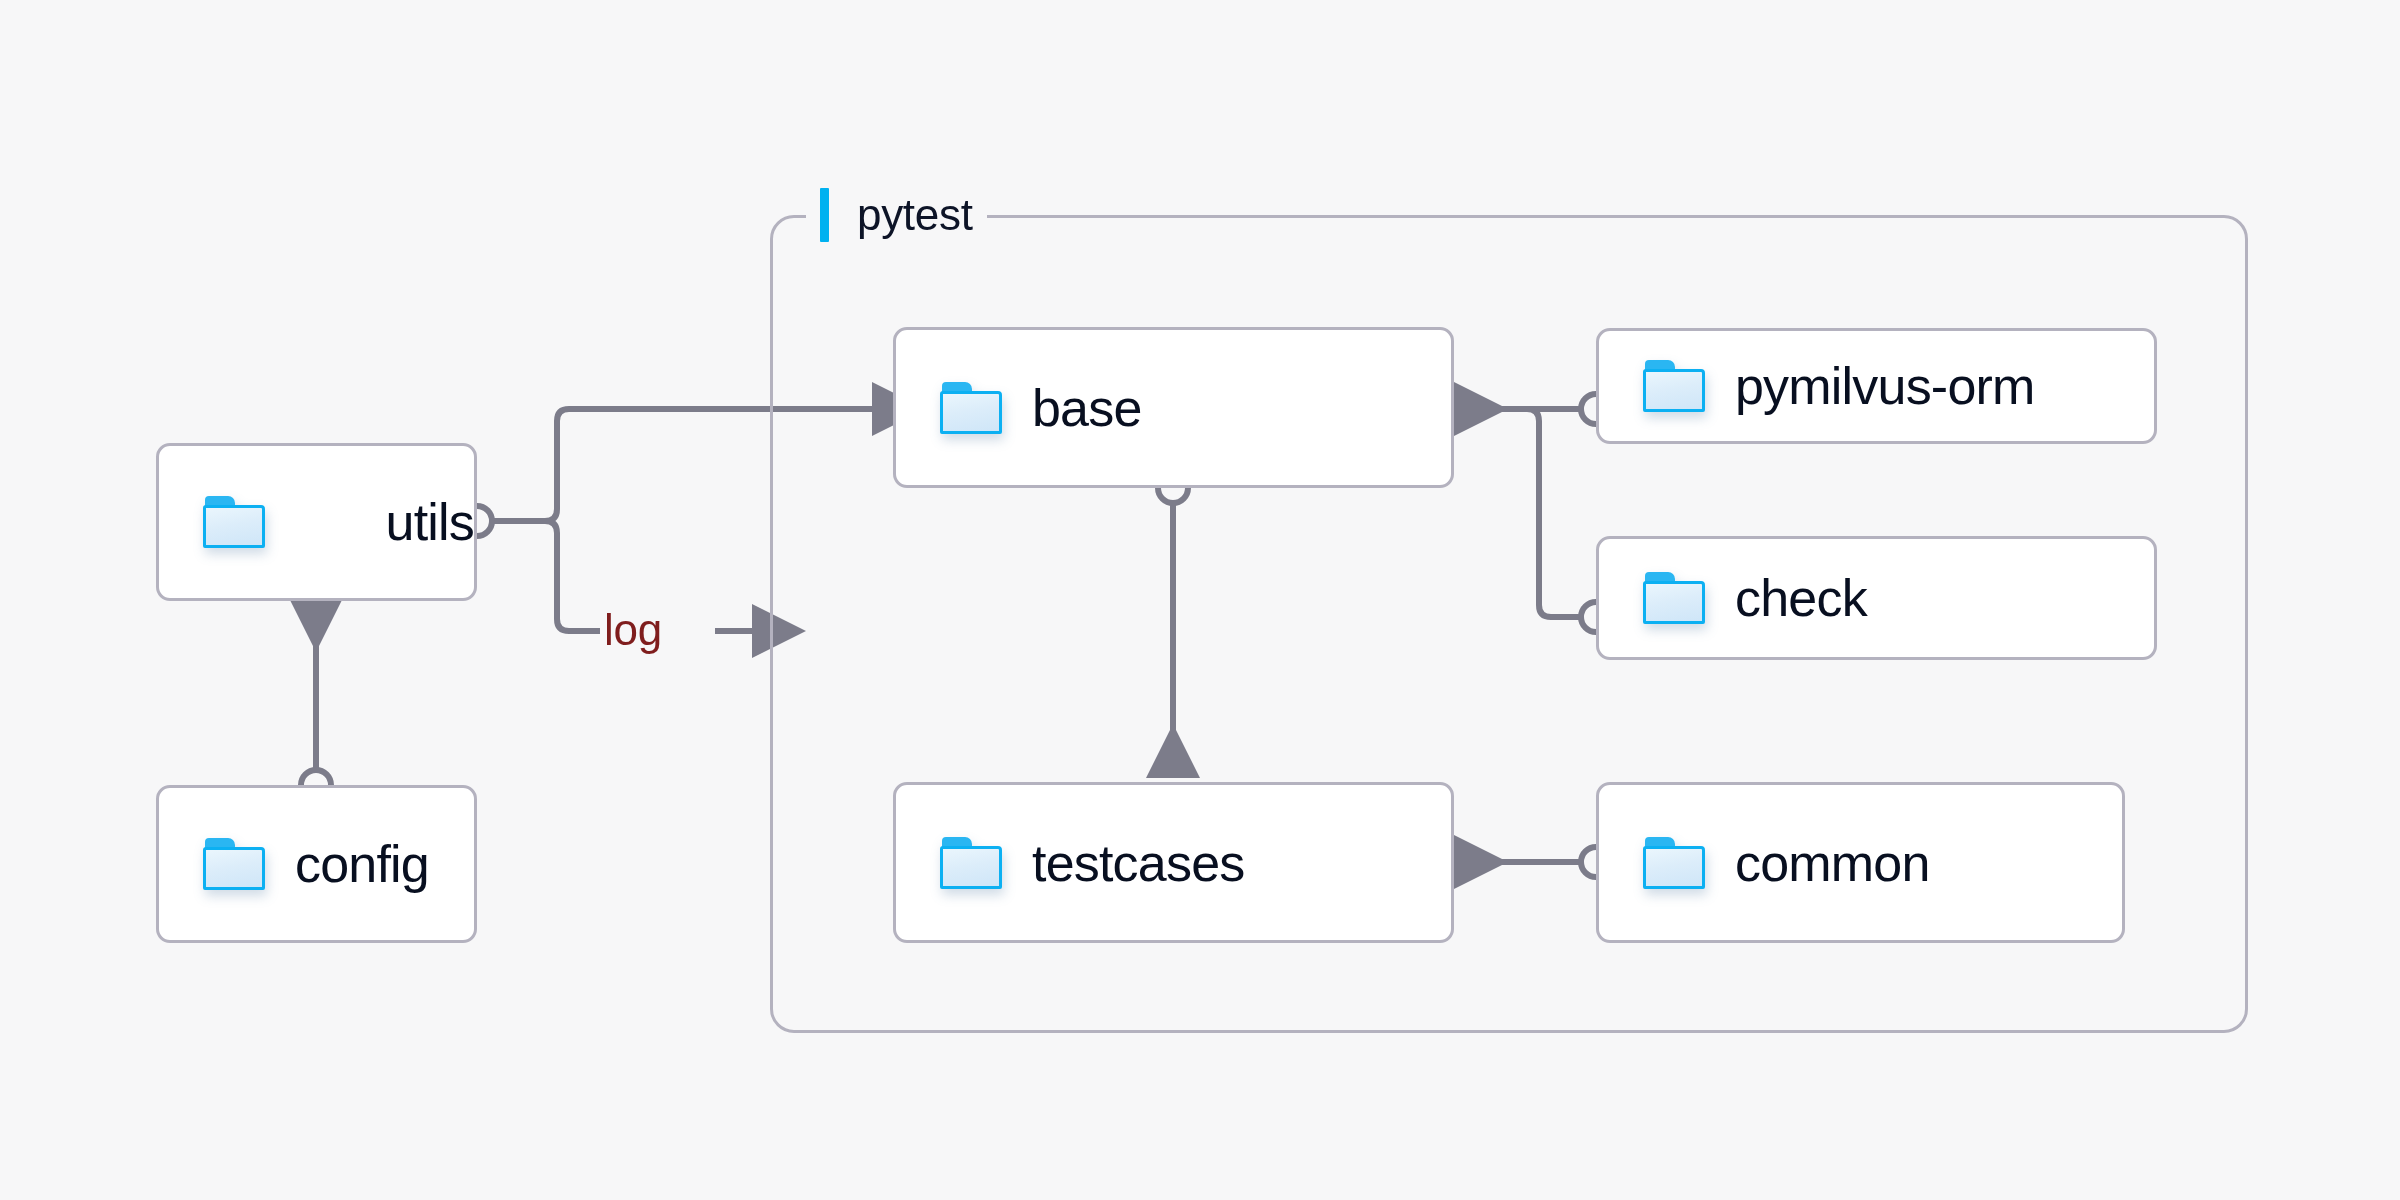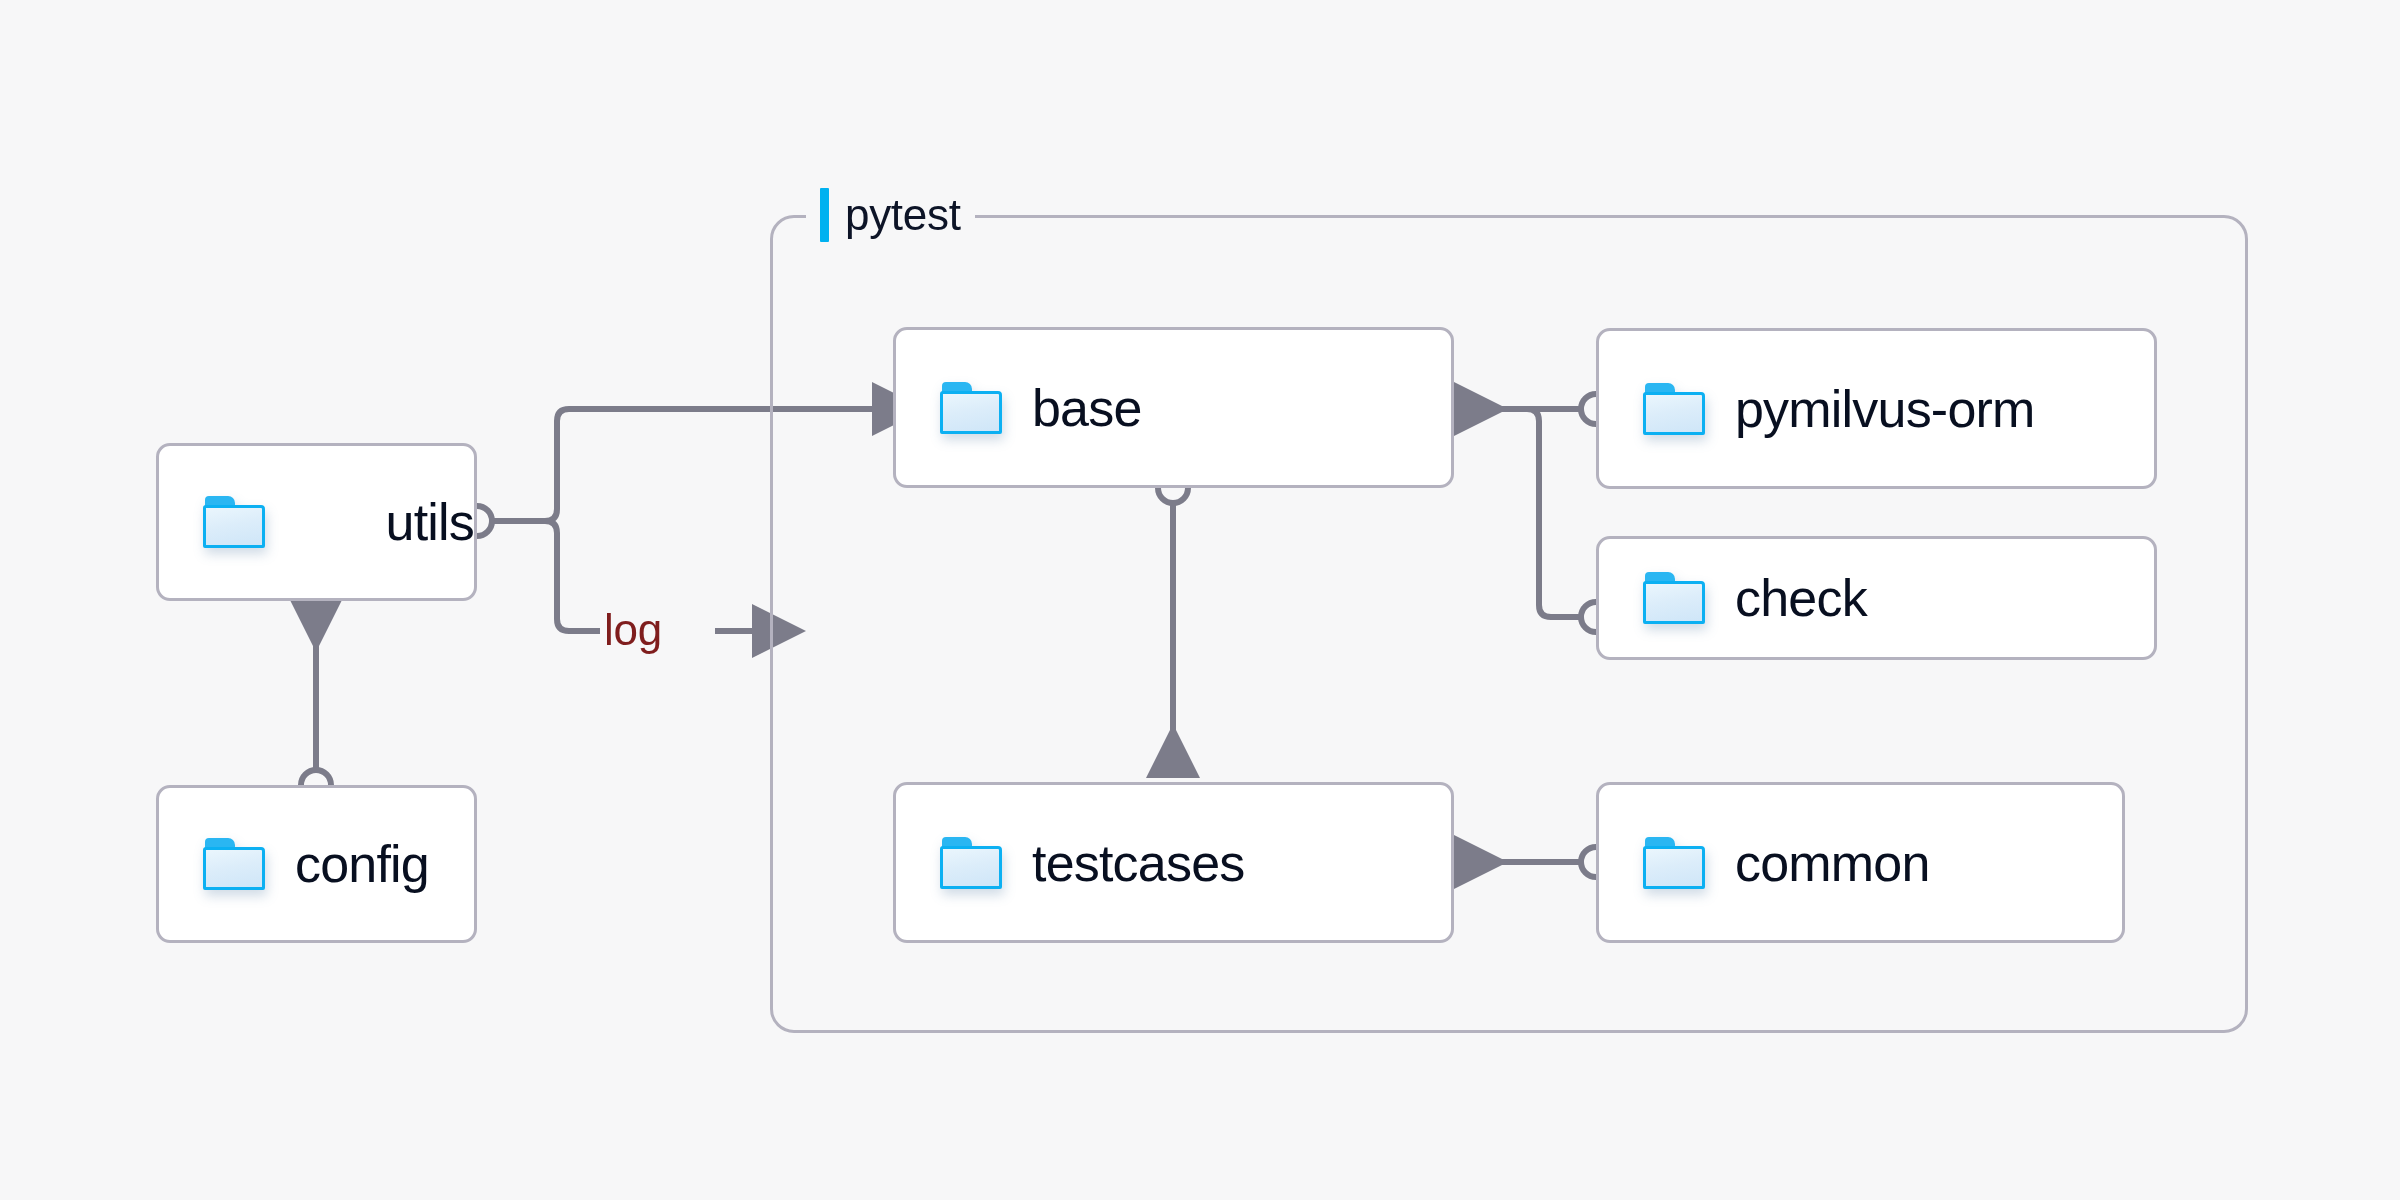--- a/index.html
+++ b/index.html
@@ -28,21 +28,21 @@
     position: absolute;
     border: 3px solid #b4b2bf;
     border-radius: 24px;
     background: transparent;
     box-sizing: border-box;
   }
   .group-label {
     position: absolute;
     display: flex;
     align-items: center;
-    gap: 16px;
+    gap: 28px;
     background: #f7f7f8;
     padding: 0 14px;
     z-index: 6;
   }
   .group-label-bar {
     width: 9px;
     height: 54px;
     background: #00b1f0;
     border-radius: 1px;
     flex: 0 0 auto;
@@ -197,21 +197,21 @@
   </div>
 
   <div class="node" style="left:893px; top:782px; width:561px; height:161px;">
     <span class="folder-icon">
       <span class="tab"></span>
         <span class="body"></span>
     </span>
     <span class="node-label">testcases</span>
   </div>
 
-  <div class="node" style="left:1596px; top:328px; width:561px; height:161px;">
+  <div class="node" style="left:1596px; top:328px; width:561px; height:116px;">
     <span class="folder-icon">
       <span class="tab"></span>
         <span class="body"></span>
     </span>
     <span class="node-label">pymilvus-orm</span>
   </div>
 
   <div class="node" style="left:1596px; top:536px; width:561px; height:124px;">
     <span class="folder-icon">
       <span class="tab"></span>

